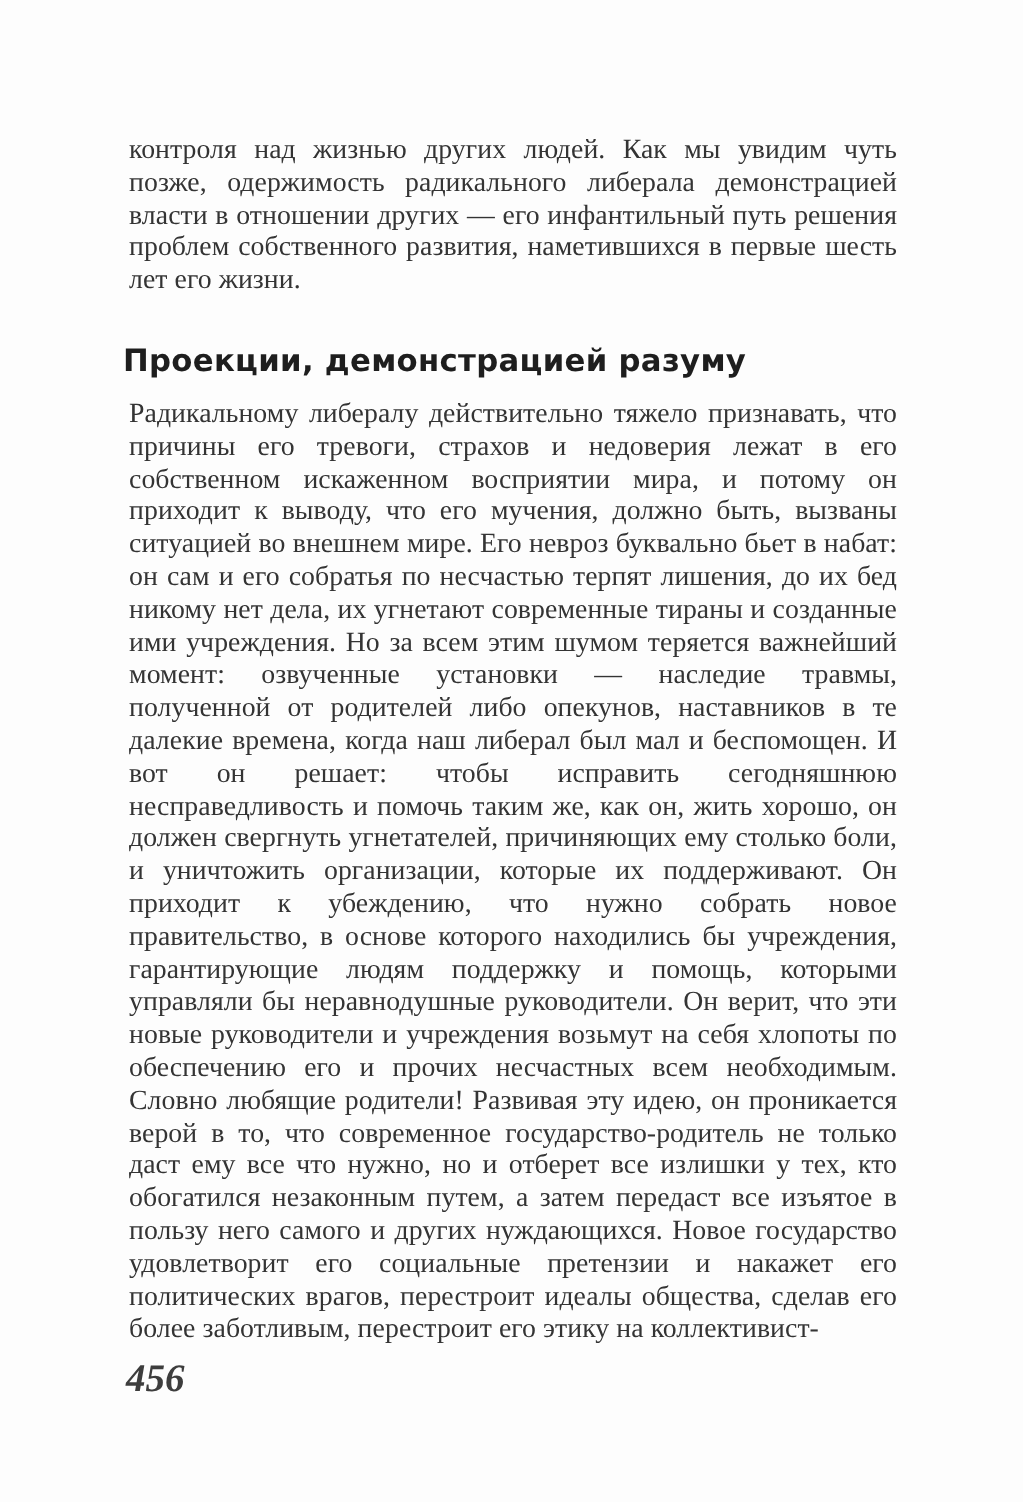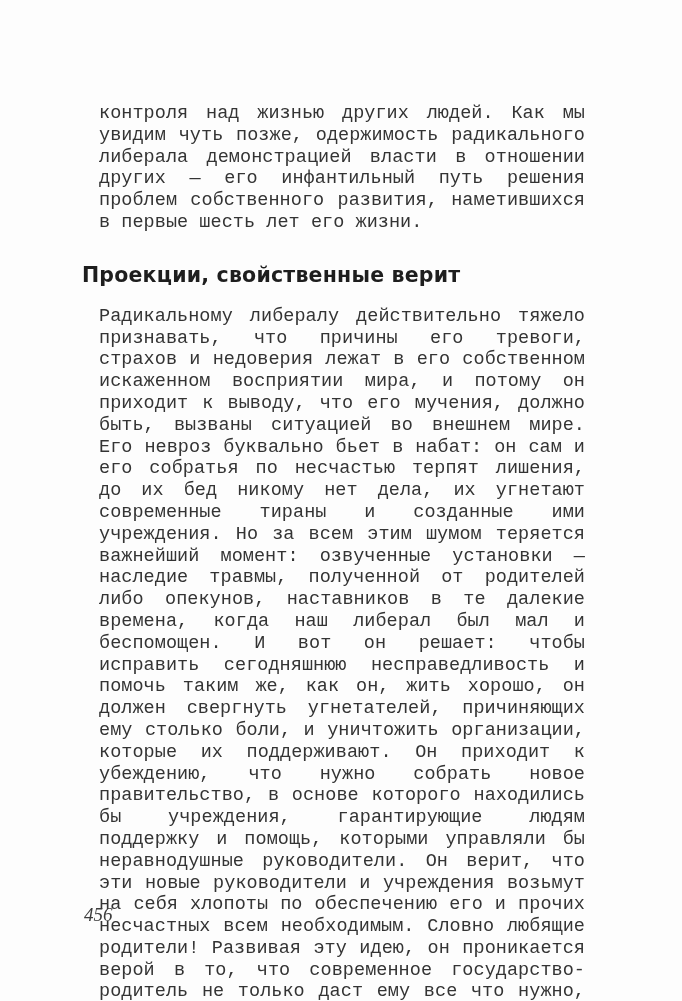--- a/index.html
+++ b/index.html
@@ -18,60 +18,60 @@
     font-family: "Liberation Serif", serif;
     color: #343434;
   }
   .text-block {
     position: absolute;
     left: 82px;
     top: 86px;
     width: 520px;
   }
   .body-par {
-    margin: 17px;
+    margin: 4px;
     font-size: 18.5px;
     line-height: 21.8px;
     text-align: justify;
     color: #343434;
     letter-spacing: 0.05px;
     hyphens: auto;
-    font-family: Liberation Mono, monospace;
     -webkit-hyphens: auto;
   }
   .section-heading {
     margin: 28px 0 12px 0;
     font-family: "DejaVu Sans", sans-serif;
     font-weight: bold;
     font-size: 20.5px;
     line-height: 27px;
     color: #1e1e1e;
     letter-spacing: 0.2px;
   }
   .heading-line {
     display: block;
   }
   .page-number {
     position: absolute;
     left: 84px;
     top: 904px;
     font-family: "Liberation Serif", serif;
     font-style: italic;
-    font-size: 19px;
+    font-size: 26px;
     color: #3d3d3d;
+    font-weight: bold;
   }
 </style>
 </head>
 <body>
 
 <div class="page">
   <main class="text-block">
     <p class="body-par">контроля над жизнью других людей. Как мы увидим чуть позже, одержимость радикального либерала демонстрацией власти в отношении других — его инфантильный путь решения проблем собственного развития, наметившихся в первые шесть лет его жизни.</p>
 
     <h2 class="section-heading">
-      <span class="heading-line">Проекции, свойственные верит</span>
+      <span class="heading-line">Проекции, демонстрацией разуму</span>
     </h2>
 
     <p class="body-par">Радикальному либералу действительно тяжело признавать, что причины его тревоги, страхов и недоверия лежат в его собственном искаженном восприятии мира, и потому он приходит к выводу, что его мучения, должно быть, вызваны ситуацией во внешнем мире. Его невроз буквально бьет в набат: он сам и его собратья по несчастью терпят лишения, до их бед никому нет дела, их угнетают современные тираны и созданные ими учреждения. Но за всем этим шумом теряется важнейший момент: озвученные установки — наследие травмы, полученной от родителей либо опекунов, наставников в те далекие времена, когда наш либерал был мал и беспомощен. И вот он решает: чтобы исправить сегодняшнюю несправедливость и помочь таким же, как он, жить хорошо, он должен свергнуть угнетателей, причиняющих ему столько боли, и уничтожить организации, которые их поддерживают. Он приходит к убеждению, что нужно собрать новое правительство, в основе которого находились бы учреждения, гарантирующие людям поддержку и помощь, которыми управляли бы неравнодушные руководители. Он верит, что эти новые руководители и учреждения возьмут на себя хлопоты по обеспечению его и прочих несчастных всем необходимым. Словно любящие родители! Развивая эту идею, он проникается верой в то, что современное государство-родитель не только даст ему все что нужно, но и отберет все излишки у тех, кто обогатился незаконным путем, а затем передаст все изъятое в пользу него самого и других нуждающихся. Новое государство удовлетворит его социальные претензии и накажет его политических врагов, перестроит идеалы общества, сделав его более заботливым, перестроит его этику на коллективист-</p>
   </main>
 
   <div class="page-number">456</div>
 </div>
 
 </body></html>

